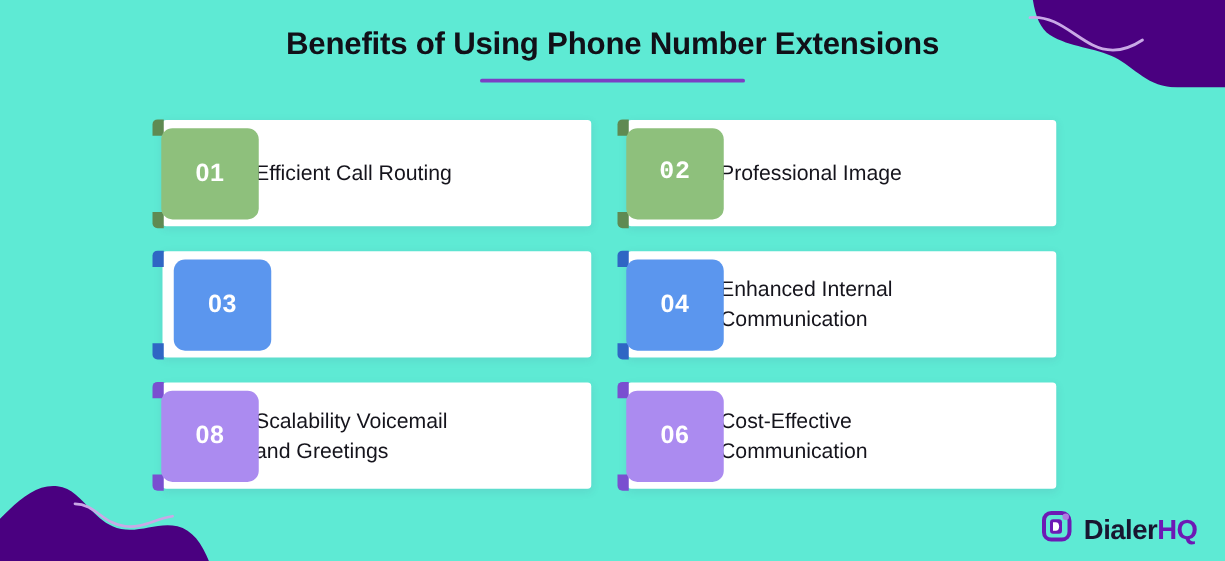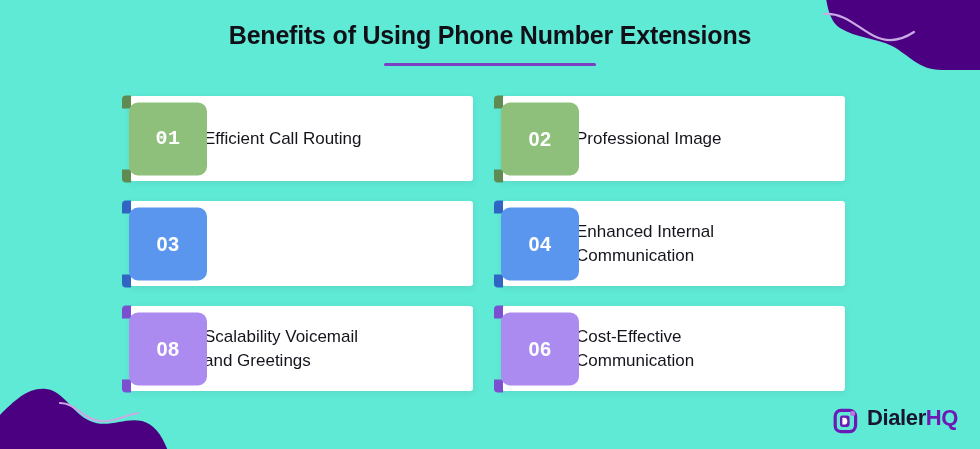--- a/index.html
+++ b/index.html
@@ -140,21 +140,21 @@
     font-weight: normal;
     white-space: pre-line;
   }
 
   
   .brand {
     position: absolute;
     right: 22px;
     bottom: 14px;
     display: flex;
-    align-items: flex-start;
+    align-items: flex-end;
     gap: 8px;
   }
   .brand-mark {
     width: 28px;
     height: 28px;
     flex: 0 0 28px;
   }
   .brand-text {
     font-size: 22px;
     font-weight: bold;
@@ -183,43 +183,43 @@
     <h1 class="page-title">Benefits of Using Phone Number Extensions</h1>
     <div class="title-underline" style="background: rgb(123, 63, 196);"></div>
   </div>
 
   <div class="grid">
 
     <div class="card">
       <div class="ribbon">
         <div class="fold fold-top" style="background: rgb(95, 138, 82);"></div>
         <div class="fold fold-bottom" style="background: rgb(95, 138, 82);"></div>
-        <div class="flag" style="background: rgb(142, 192, 124); font-family: Liberation Mono, monospace;">
+        <div class="flag" style="background: rgb(142, 192, 124);">
           <span class="num">01</span>
         </div>
       </div>
       <div class="card-label">Efficient Call Routing</div>
     </div>
 
     <div class="card">
       <div class="ribbon">
         <div class="fold fold-top" style="background: rgb(95, 138, 82);"></div>
         <div class="fold fold-bottom" style="background: rgb(95, 138, 82);"></div>
-        <div class="flag" style="background: rgb(142, 192, 124);">
+        <div class="flag" style="background: rgb(142, 192, 124); font-family: Liberation Mono, monospace;">
           <span class="num">02</span>
         </div>
       </div>
       <div class="card-label">Professional Image</div>
     </div>
 
     <div class="card">
       <div class="ribbon">
         <div class="fold fold-top" style="background: rgb(47, 102, 196);"></div>
         <div class="fold fold-bottom" style="background: rgb(47, 102, 196);"></div>
-        <div class="flag" style="background: rgb(91, 150, 238);">
+        <div class="flag" style="background: rgb(91, 150, 238); margin-left: 10px;">
           <span class="num">03</span>
         </div>
       </div>
     </div>
 
     <div class="card">
       <div class="ribbon">
         <div class="fold fold-top" style="background: rgb(47, 102, 196);"></div>
         <div class="fold fold-bottom" style="background: rgb(47, 102, 196);"></div>
         <div class="flag" style="background: rgb(91, 150, 238);">

